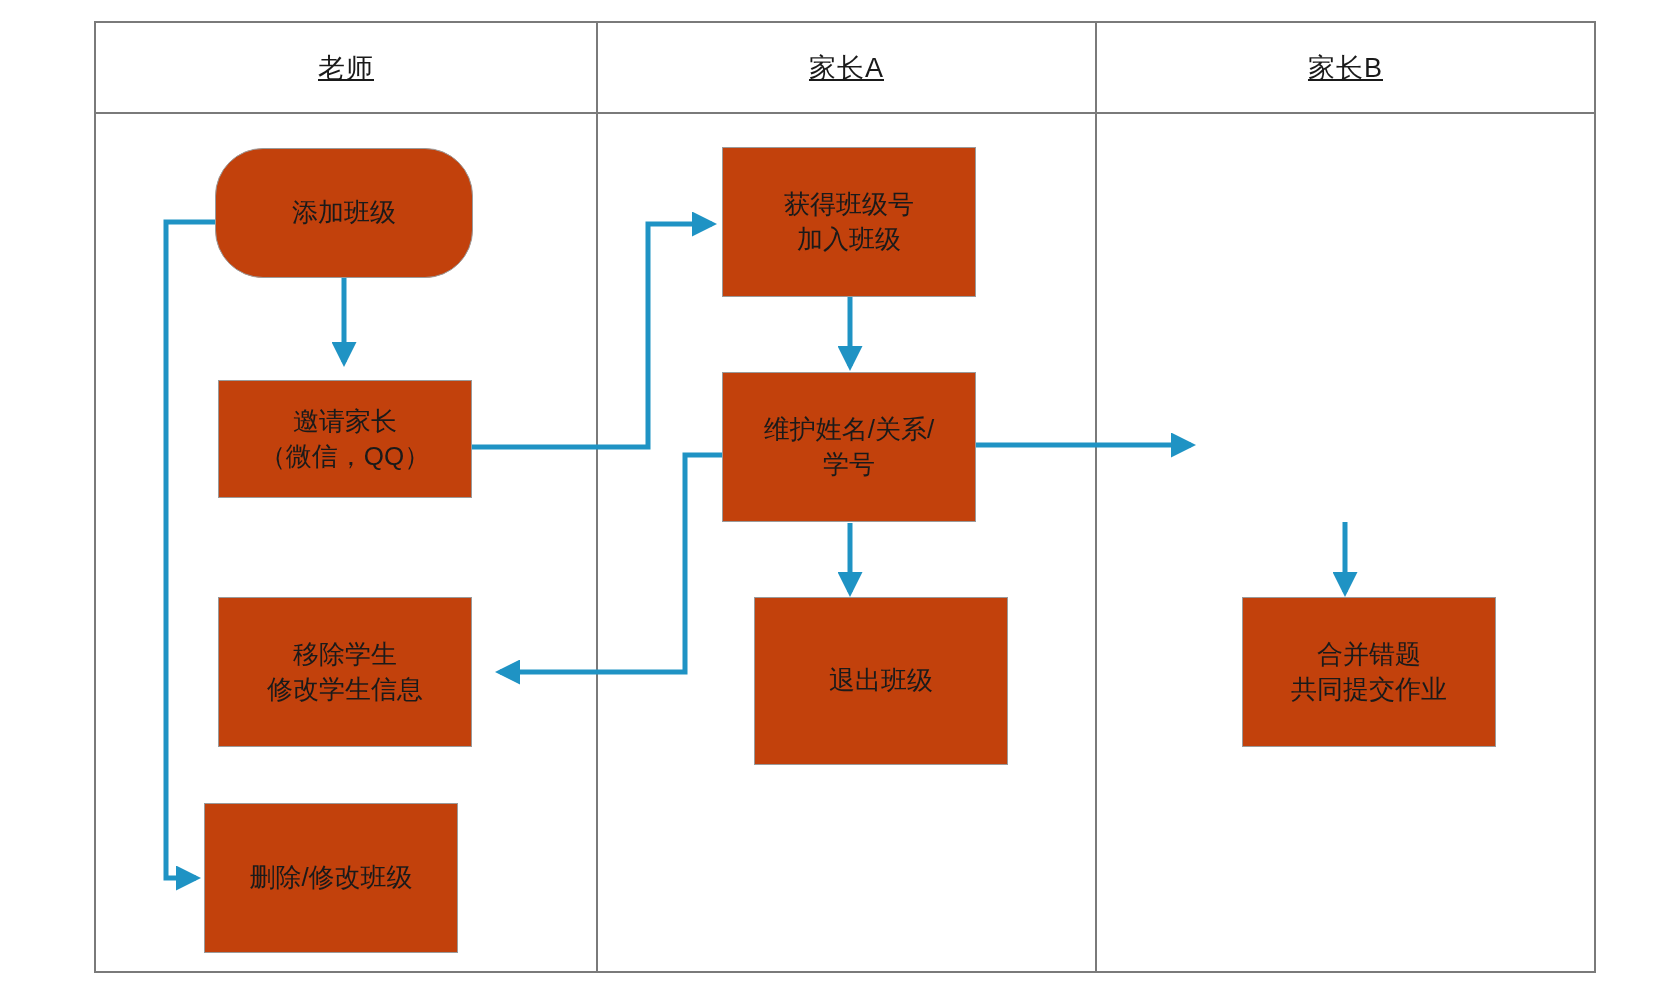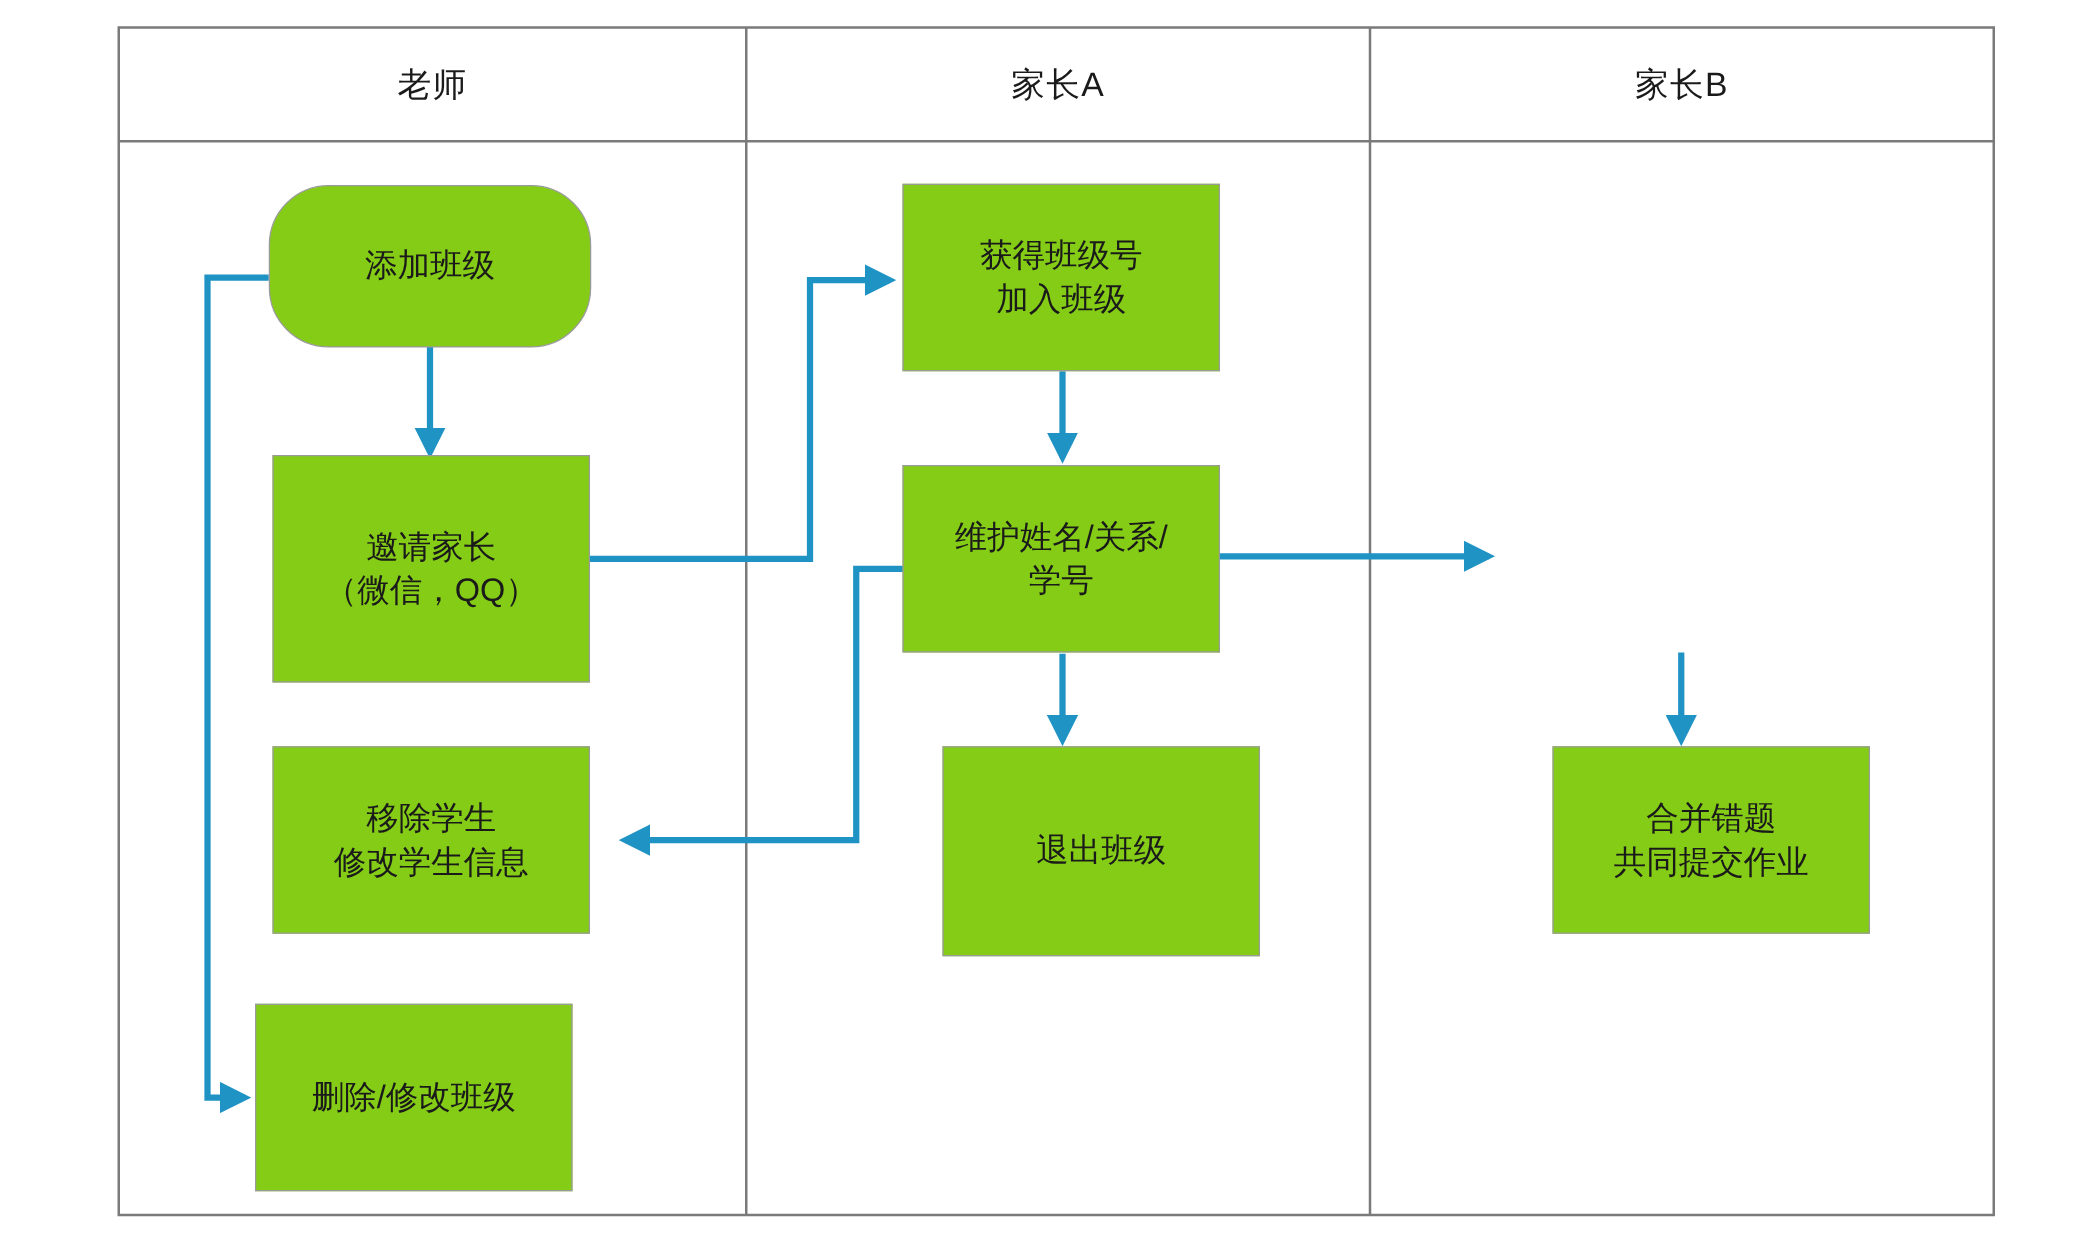--- a/index.html
+++ b/index.html
@@ -27,25 +27,26 @@
     height: 994px;
   }
   .lane-header {
     position: absolute;
     display: flex;
     align-items: center;
     justify-content: center;
     font-size: 27px;
     color: #1a1a1a;
     letter-spacing: 1px;
+    text-decoration: underline;
   }
   .node {
     position: absolute;
     box-sizing: border-box;
-    background: #84cc16;
+    background: #c2410c;
     border: 1px solid #9a9a9a;
     display: flex;
     align-items: center;
     justify-content: center;
     text-align: center;
     font-size: 26px;
     line-height: 1.35;
     color: #1a1a1a;
     white-space: pre-line;
   }
@@ -97,21 +98,21 @@
   </div>
   <div class="lane-header" style="left:1096px; top:22px; width:499px; height:91px;">
     <span>家长B</span>
   </div>
   <div class="lane-header" style="left:597px; top:22px; width:499px; height:91px;">
     <span>家长A</span>
   </div>
 
   <div class="node rounded" style="left:215px; top:148px; width:258px; height:130px;">添加班级</div>
 
-  <div class="node" style="left:218px; top:364px; width:254px; height:182px;">邀请家长
+  <div class="node" style="left:218px; top:380px; width:254px; height:118px;">邀请家长
 （微信，QQ）</div>
 
   <div class="node" style="left:218px; top:597px; width:254px; height:150px;">移除学生
 修改学生信息</div>
 
   <div class="node" style="left:204px; top:803px; width:254px; height:150px;">删除/修改班级</div>
 
   <div class="node" style="left:722px; top:147px; width:254px; height:150px;">获得班级号
 加入班级</div>
 

